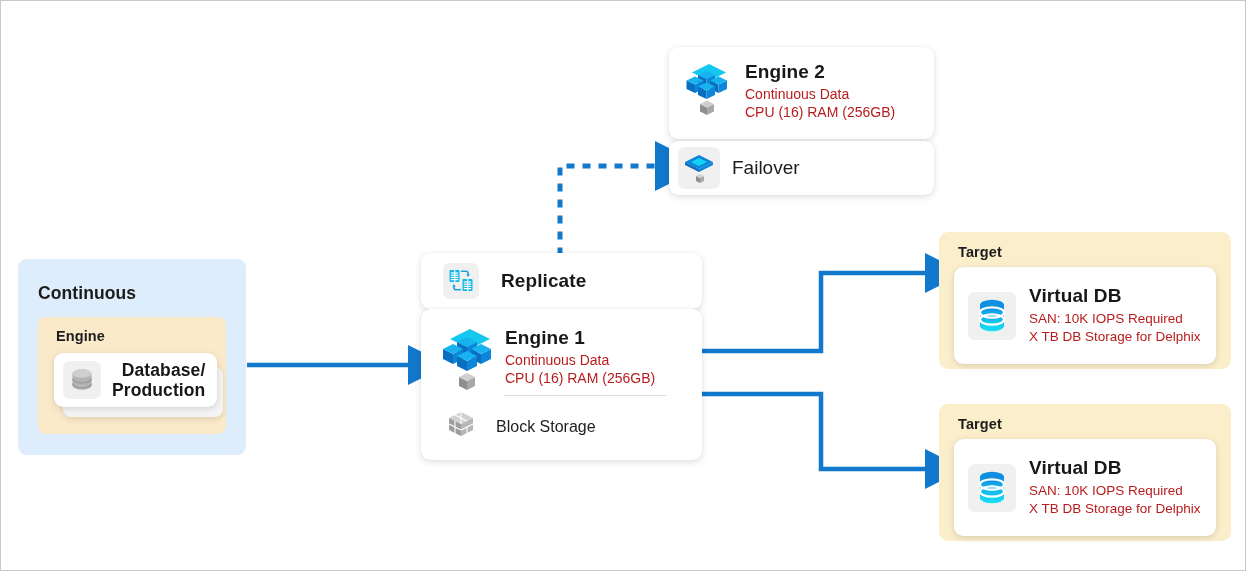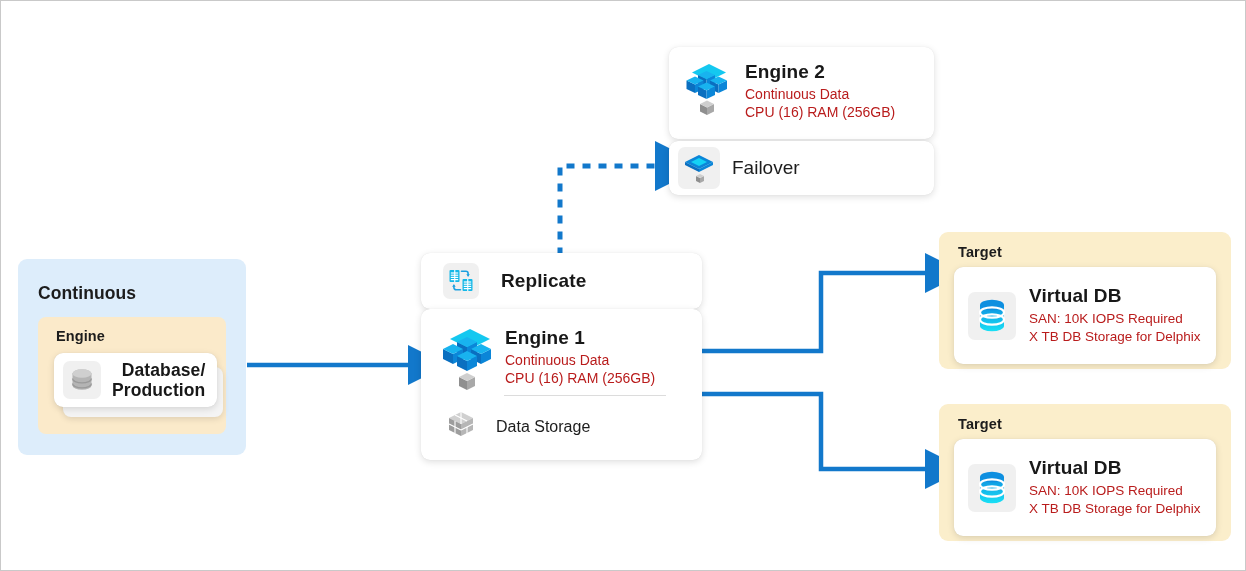--- a/index.html
+++ b/index.html
@@ -188,21 +188,21 @@
           <path d="M20,17 L32,11 L32,23 L20,29 Z" fill="#b6b6b6"></path>
 
           <path d="M14,8 L26,14" stroke="#ffffff" stroke-width="1.1" fill="none"></path>
           <path d="M20,5 L20,17" stroke="#ffffff" stroke-width="1.1" fill="none"></path>
           <path d="M8,17 L20,23" stroke="#ffffff" stroke-width="1.1" fill="none"></path>
           <path d="M14,14 L14,26" stroke="#ffffff" stroke-width="1.1" fill="none"></path>
           <path d="M20,23 L32,17" stroke="#ffffff" stroke-width="1.1" fill="none"></path>
           <path d="M26,20 L26,32" stroke="#ffffff" stroke-width="1.1" fill="none"></path>
         </svg>
       </div>
-      <div class="t-plain" style="font-size:16px;">Data Storage</div>
+      <div class="t-plain" style="font-size:16px;">Block Storage</div>
     </div>
   </div>
 
   <div class="card" style="left:668px; top:46px; width:265px; height:92px;">
     <div class="row" style="padding:11px 0 0 12px; gap:8px; align-items:center;">
       <div style="width:56px; height:62px; flex:none;">
         <svg width="56" height="62" viewBox="0 0 56 62">
           <path d="M28,5 L45,13.5 L28,22 L11,13.5 Z" fill="#14c8f0"></path>
           <path d="M17,16 L25.5,20 L25.5,28.5 L17,24.5 Z" fill="#0a6fc0"></path>
           <path d="M25.5,20 L34,16 L34,24.5 L25.5,28.5 Z" fill="#0b86d8"></path>

